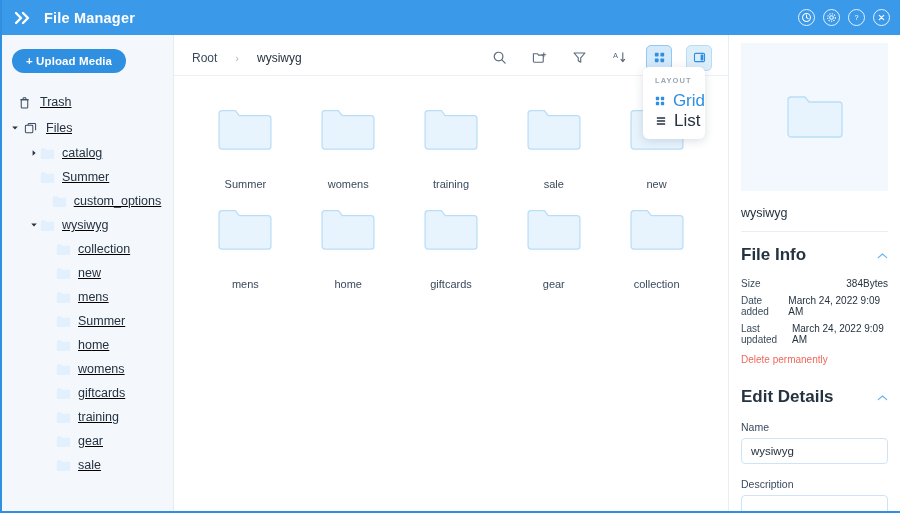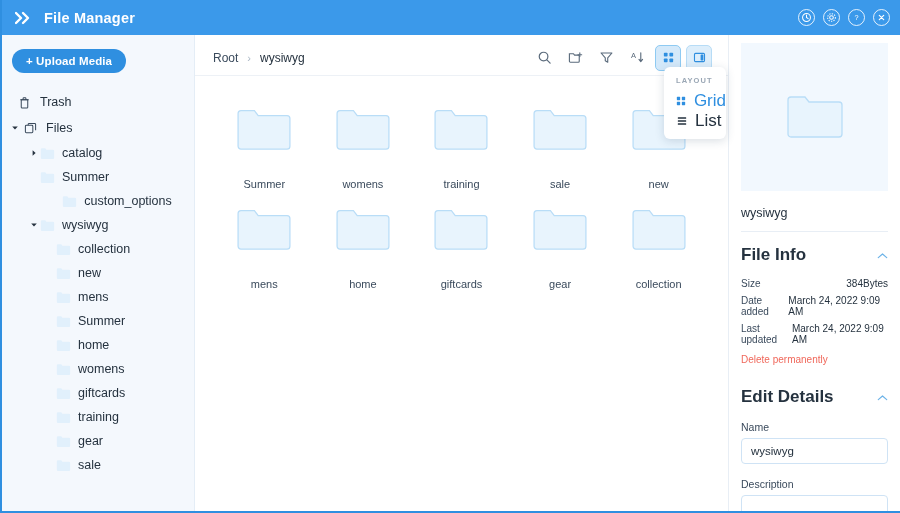--- a/index.html
+++ b/index.html
@@ -51,26 +51,27 @@
   }
 
   
   .body {
     display: flex;
     height: 476px;
   }
 
   
   .sidebar {
-    width: 193px;
+    width: 172px;
     background: #f4f8fd;
     border-right: 1px solid #e4edf6;
     padding-top: 14px;
     overflow: hidden;
     flex-shrink: 0;
+    text-decoration: underline;
   }
   .upload-btn {
     margin: 0 0 16px 10px;
     display: inline-flex;
     align-items: center;
     background: #2f8fe0;
     color: #fff;
     border: none;
     border-radius: 14px;
     height: 24px;
@@ -110,20 +111,21 @@
     min-width: 0;
     position: relative;
   }
   .toolbar {
     height: 36px;
     display: flex;
     align-items: center;
     padding: 0 16px 0 18px;
     border-bottom: 1px solid #edf1f6;
     margin-top: 5px;
+    gap: 9px;
   }
   .crumb { font-size: 12px; color: #3a4a5c; cursor: pointer; }
   .crumb.cur { color: #25323f; }
   .crumb-sep { font-size: 11px; color: #a9b6c4; margin: 0 9px; }
   .toolbar .spacer { flex: 1; }
   .tb-btn {
     width: 26px; height: 26px;
     display: flex; align-items: center; justify-content: center;
     cursor: pointer; margin-left: 5px;
     border-radius: 5px;

